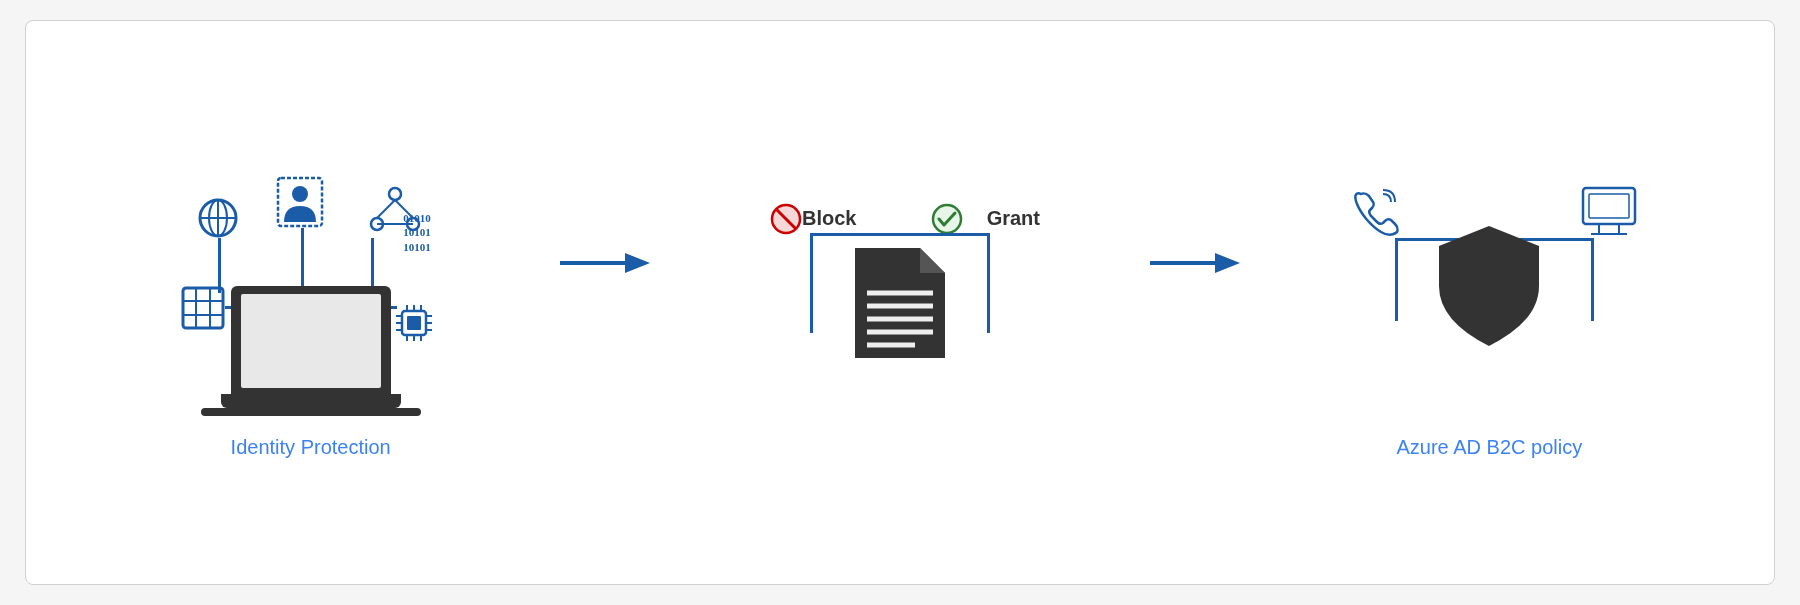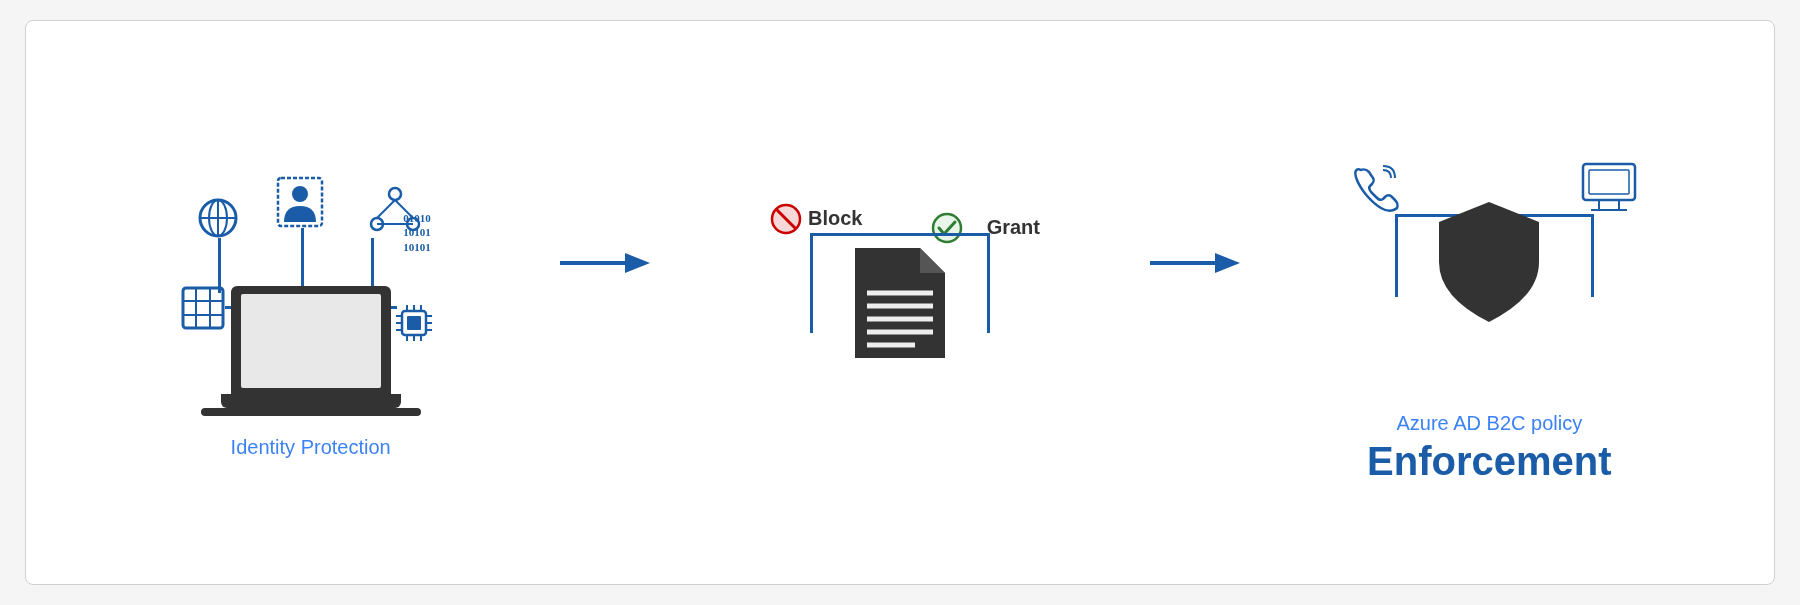--- a/index.html
+++ b/index.html
@@ -164,36 +164,34 @@
     .doc-icon {
       position: relative;
       z-index: 2;
     }
     .block-badge {
       position: absolute;
       top: 30px;
       left: 30px;
       display: flex;
       align-items: center;
-      gap: 6px;
       font-size: 20px;
       font-weight: 600;
       color: #333;
     }
     .grant-badge {
       position: absolute;
       top: 30px;
       right: 20px;
       display: flex;
       align-items: center;
       gap: 24px;
       font-size: 20px;
       font-weight: 600;
       color: #333;
-      margin-top: 9px;
     }
     .block-line {
       position: absolute;
       top: 60px;
       left: 70px;
       width: 3px;
       height: 70px;
       background: #1a5ca8;
     }
     .grant-line {
@@ -481,16 +479,15 @@
 
         <div class="shield-icon-main">
           <svg width="110" height="130" viewBox="0 0 110 130">
             <path d="M55 5 L105 25 L105 65 Q105 100 55 125 Q5 100 5 65 L5 25 Z" fill="#333"></path>
           </svg>
         </div>
 
       </div>
     </div>
     <div class="label-subtitle">Azure AD B2C policy</div>
-    <div class="label-title">Enforcement</div>
   </div>
 
 </div>
 
 </body></html>

